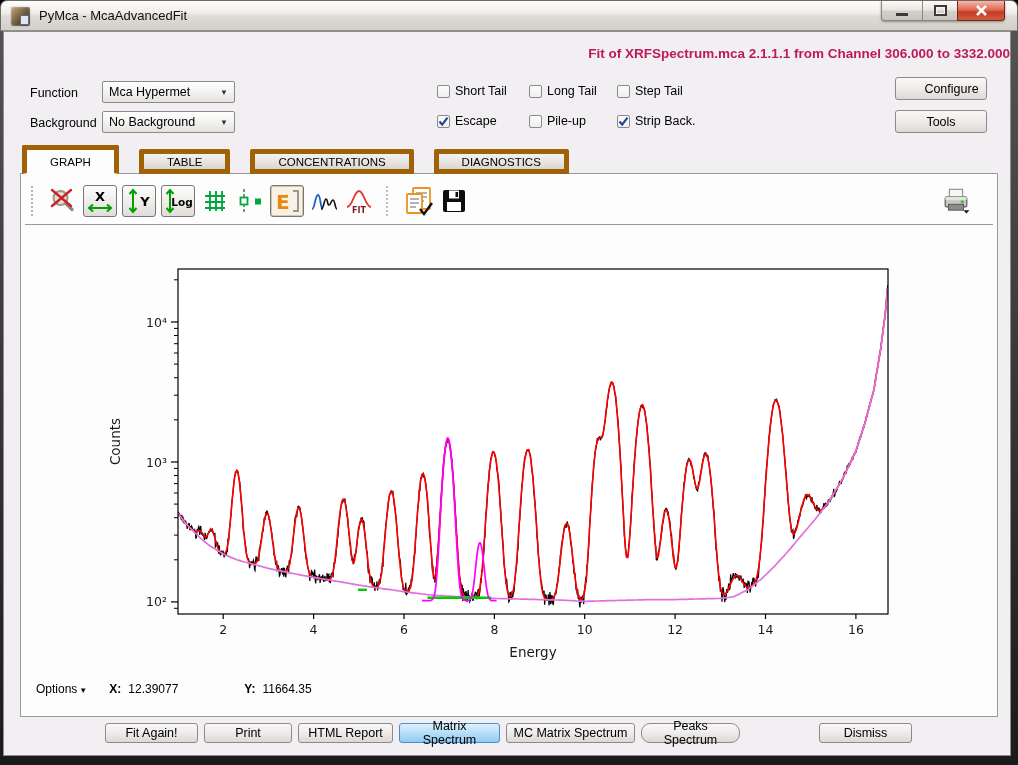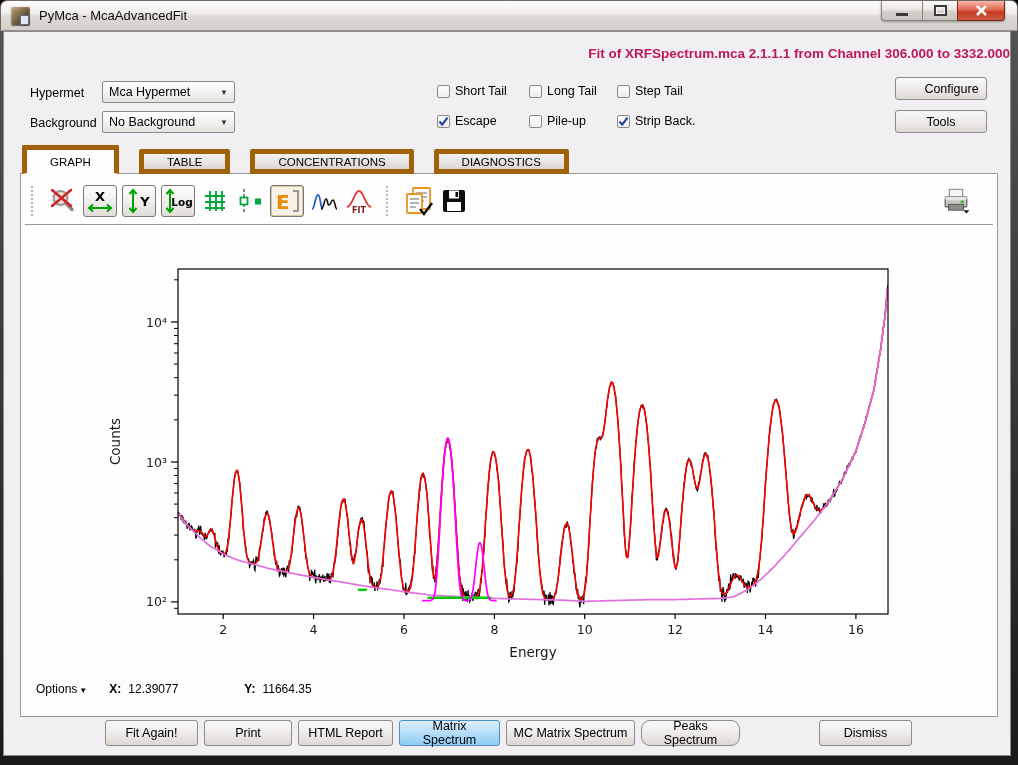--- a/index.html
+++ b/index.html
@@ -53,21 +53,21 @@
   
   #chart{position:absolute;left:3px;top:52px;}
   #chart text{font-family:"DejaVu Sans",sans-serif;fill:#1a1a1a;}
   
   .status-row{position:absolute;left:15px;top:508px;display:flex;align-items:center;font-size:12px;color:#000;}
   .status-row .opt{display:flex;align-items:flex-end;}
   .status-row .opt .caret{font-size:8px;margin:0 0 1px 2px;}
   .status-row b{font-weight:bold;}
   
   .footer{position:absolute;left:0;right:0;top:686px;height:30px;display:flex;align-items:center;padding-left:101px;gap:6px;}
-  .fbtn{height:26px;box-sizing:border-box;border:1px solid #8b8b8b;border-radius:3px;font-size:12.5px;font-family:inherit;color:#000;
+  .fbtn{height:20px;box-sizing:border-box;border:1px solid #8b8b8b;border-radius:3px;font-size:12.5px;font-family:inherit;color:#000;
     background:linear-gradient(#f9f8f7,#efedeb 45%,#dcd8d4);display:flex;align-items:center;justify-content:center;}
   .fbtn.hl{background:linear-gradient(#dff0fd,#b9e0f9 45%,#8fccf3);border-color:#4a90c4;}
   .fbtn.dismiss{margin-left:auto;margin-right:98px;}
 </style>
 </head>
 <body>
 
 <div class="window">
 
   <div class="titlebar">
@@ -85,21 +85,21 @@
             <path d="M2,1 L11,10 M11,1 L2,10" stroke="#fff" stroke-width="2.6"></path>
           </svg>
         </div>
       </div>
   </div>
 
   <div class="dialog">
 
     <div class="fit-title">Fit of XRFSpectrum.mca 2.1.1.1 from Channel 306.000 to 3332.000</div>
 
-    <div class="form-label" style="left:26px;top:54px;">Hypermet</div>
+    <div class="form-label" style="left:26px;top:54px;">Function</div>
     <div class="select" style="left:98px;top:49px;">
       <span>Mca Hypermet</span>
       <span class="arrow">▼</span>
     </div>
 
     <div class="form-label" style="left:26px;top:84px;">Background</div>
     <div class="select" style="left:98px;top:79px;">
       <span>No Background</span>
       <span class="arrow">▼</span>
     </div>

